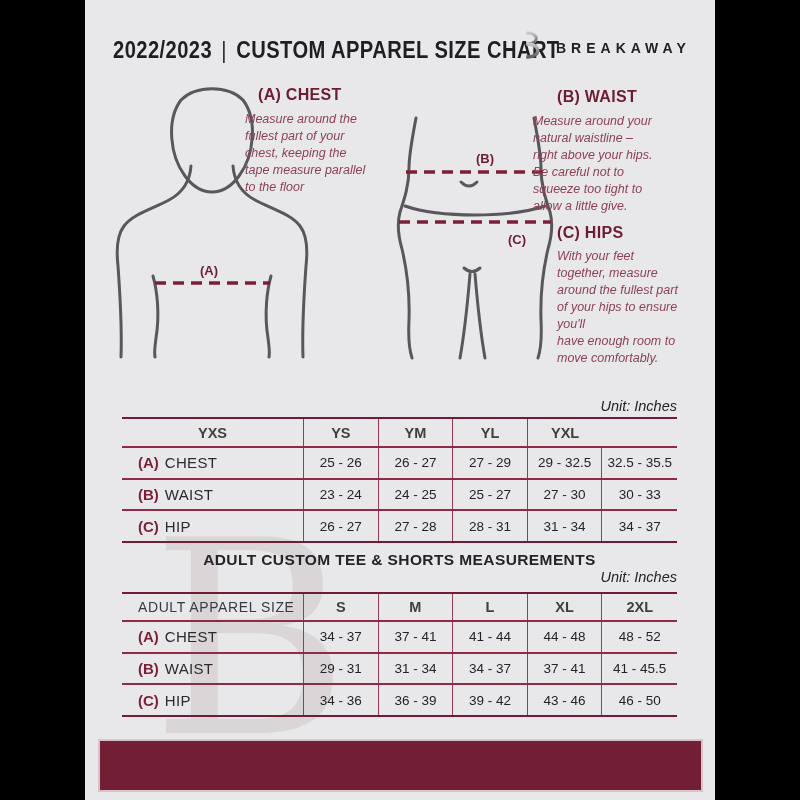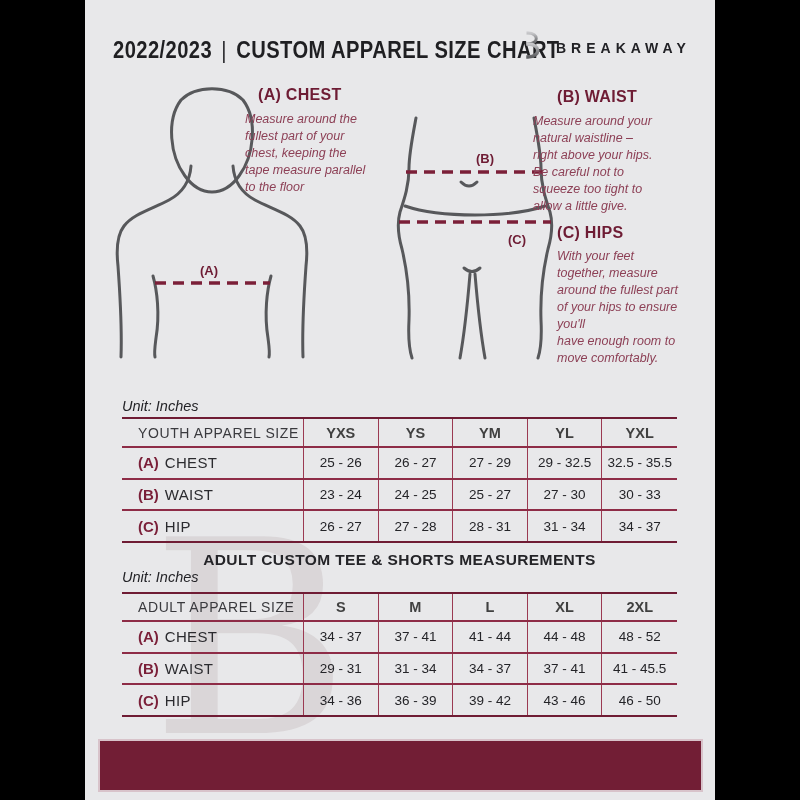--- a/index.html
+++ b/index.html
@@ -31,21 +31,21 @@
   .guide-text{position:absolute;font-size:12.5px;font-style:italic;font-weight:500;
     color:#8d4056;line-height:1.36;white-space:pre-line;}
 
   
   .watermark{position:absolute;left:66px;top:505px;z-index:1;font-family:"DejaVu Serif",serif;
     font-size:270px;line-height:1;color:#d9d5d7;opacity:.9;}
 
   
   .section-title{position:absolute;left:37px;width:555px;text-align:center;z-index:2;
     font-size:15.5px;font-weight:700;color:#242428;letter-spacing:.4px;}
-  .unit-label{position:absolute;left:37px;width:555px;text-align:left;z-index:2;
+  .unit-label{position:absolute;left:37px;width:555px;text-align:right;z-index:2;
     font-size:14.5px;font-style:italic;font-weight:500;color:#242428;}
 
   
   .size-table{position:absolute;left:37px;width:555px;z-index:2;display:flex;flex-direction:column;
     border-top:2.5px solid #6f1c34;border-bottom:2.5px solid #6f1c34;}
   .tr{display:grid;grid-template-columns:182px repeat(5,1fr);border-bottom:2px solid #8e2c47;}
   .tr:last-child{border-bottom:none;}
   .tr.data{flex:1;}
   .td{display:flex;align-items:center;justify-content:center;border-right:1.6px solid #9b3a52;
     color:#242428;}
@@ -143,21 +143,20 @@
 around the fullest part
 of your hips to ensure
 you'll
 have enough room to
 move comfortably.</div>
 
     <div class="unit-label" style="top:398px;">Unit: Inches</div>
 
     <div class="size-table" style="top:417px;height:122px;">
       <div class="tr" style="height:27px;">
-        <div class="td first col-head">YOUTH APPAREL SIZE</div>
         <div class="td size-head">YXS</div>
         <div class="td size-head">YS</div>
         <div class="td size-head">YM</div>
         <div class="td size-head">YL</div>
         <div class="td size-head">YXL</div>
       </div>
       <div class="tr data">
         <div class="td first">
           <span class="row-prefix">(A)</span>
           <span class="row-label">CHEST</span>

